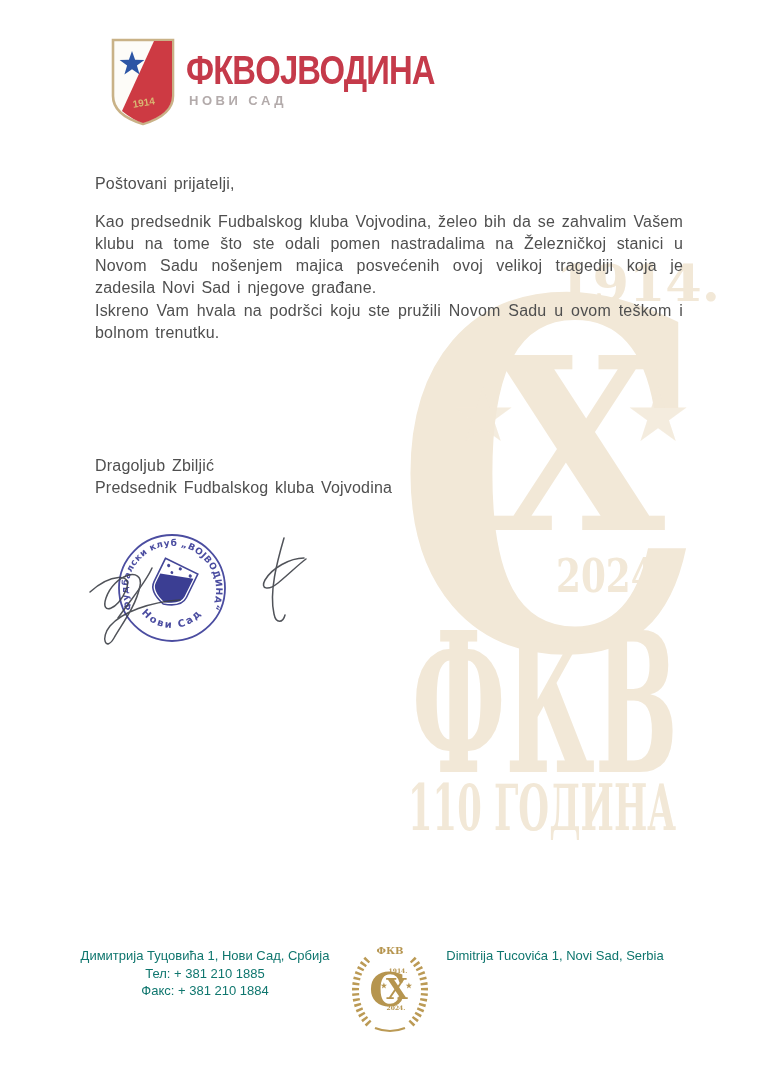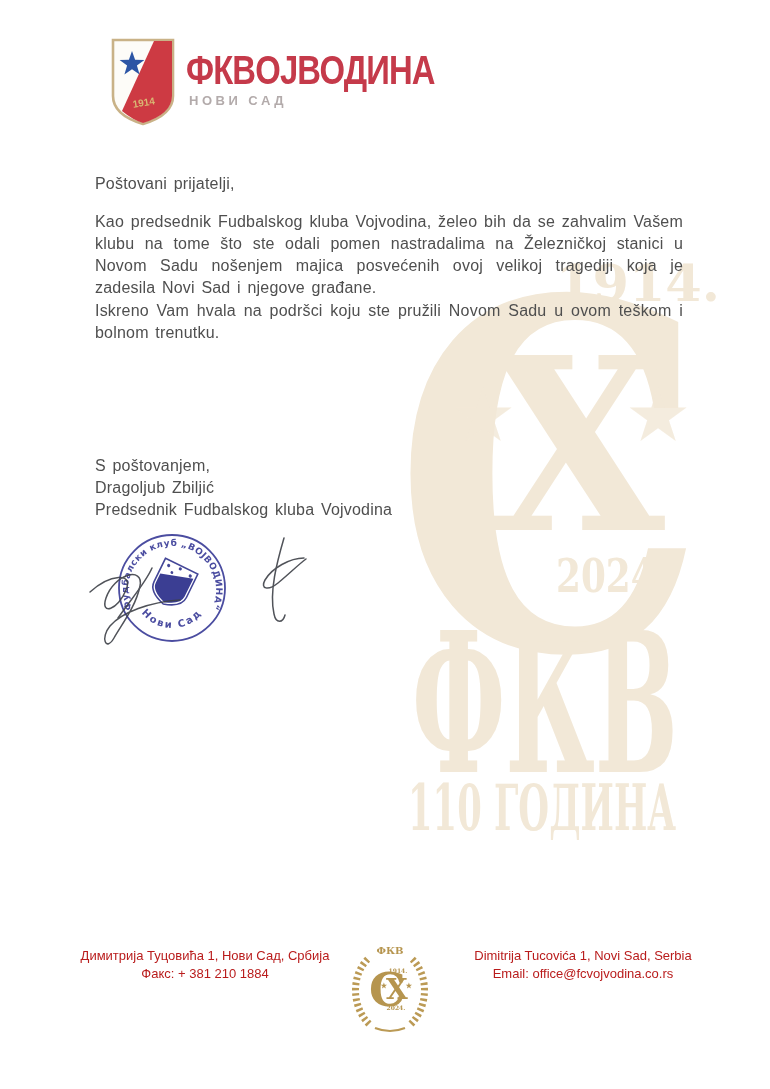--- a/index.html
+++ b/index.html
@@ -63,25 +63,25 @@
     width: 236px; height: 130px; z-index: 2;
   }
   .stamp-ring-text {
     font-family: "DejaVu Sans", sans-serif;
     font-weight: bold; fill: #3c3e99;
   }
 
   
   .footer-col {
     position: absolute; top: 947px; z-index: 2;
-    font-size: 13px; line-height: 17.5px; color: #b91c1c;
+    font-size: 13px; line-height: 17.5px; color: #0f766e;
     text-align: center;
   }
   .footer-left  { left: 62px;  width: 286px; }
-  .footer-right { left: 453px; width: 260px; }
+  .footer-right { left: 425px; width: 260px; }
   .footer-emblem { position: absolute; left: 347px; top: 942px; width: 86px; height: 96px; z-index: 2; }
   .gold-text { font-family: "DejaVu Serif", serif; font-weight: bold; fill: #b6954f; }
 </style>
 </head>
 <body>
 
 <div class="page">
 
   <svg class="watermark" viewBox="0 0 770 1089" xmlns="http://www.w3.org/2000/svg">
     <text class="wm-text" x="556" y="301" font-size="50" textLength="164" lengthAdjust="spacingAndGlyphs">1914.</text>
@@ -104,21 +104,20 @@
     <div class="brand-title"><span class="t-bold">ФКВ</span><span class="t-rest">ОЈВОДИНА</span></div>
     <div class="brand-subtitle">НОВИ САД</div>
   </header>
 
   <main>
     <p class="letter-block salutation">Poštovani prijatelji,</p>
     <p class="letter-block para-1">Kao predsednik Fudbalskog kluba Vojvodina, želeo bih da se zahvalim Vašem klubu na tome što ste odali pomen nastradalima na Železničkoj stanici u Novom Sadu nošenjem majica posvećenih ovoj velikoj tragediji koja je zadesila Novi Sad i njegove građane.</p>
     <p class="letter-block para-2">Iskreno Vam hvala na podršci koju ste pružili Novom Sadu u ovom teškom i bolnom trenutku.</p>
 
     <div class="letter-block sign-block">
-      <div>S poštovanjem,</div>
       <div>Dragoljub Zbiljić</div>
       <div>Predsednik Fudbalskog kluba Vojvodina</div>
     </div>
 
     <svg class="stamp-area" viewBox="0 0 236 130" xmlns="http://www.w3.org/2000/svg">
       <g opacity="0.92">
         <circle cx="84" cy="60" r="53" fill="none" stroke="#3c3e99" stroke-width="1.8"></circle>
         <defs>
           <path id="arcTop" d="M 46,84 A 44,44 0 1 1 122,84" fill="none"></path>
           <path id="arcBottom" d="M 46,62 A 38,38 0 0 0 122,62" fill="none"></path>
@@ -143,37 +142,37 @@
         <path d="M 30,90 C 44,70 58,54 64,40"></path>
         <path d="M 196,10 C 189,34 181,64 186,86 C 188,96 195,95 197,87"></path>
         <path d="M 216,30 C 202,30 184,40 177,52 C 172,61 180,63 190,55 C 201,46 211,36 218,31"></path>
       </g>
     </svg>
   </main>
 
   <footer>
     <div class="footer-col footer-left">
       <div>Димитрија Туцовића 1, Нови Сад, Србија</div>
+      <div>Тел: + 381 210 1885</div>
       <div>Факс: + 381 210 1884</div>
     </div>
 
     <svg class="footer-emblem" viewBox="0 0 86 96" xmlns="http://www.w3.org/2000/svg">
       <text class="gold-text" x="43" y="12" font-size="10" text-anchor="middle">ФКВ</text>
       <g stroke="#bb9a55" fill="none">
         <path d="M 22,82 C 4,64 4,32 22,16" stroke-width="7" stroke-dasharray="2.5 2.8"></path>
         <path d="M 64,82 C 82,64 82,32 64,16" stroke-width="7" stroke-dasharray="2.5 2.8"></path>
         <path d="M 28,86 Q 43,92 58,86" stroke-width="2.2"></path>
       </g>
       <text class="gold-text" x="22" y="64" font-size="46">C</text>
       <text class="gold-text" x="39" y="57" font-size="28">Х</text>
       <text class="gold-text" x="37" y="46" font-size="7" text-anchor="middle">★</text>
       <text class="gold-text" x="62" y="46" font-size="7" text-anchor="middle">★</text>
       <text class="gold-text" x="51" y="31" font-size="6" text-anchor="middle">1914.</text>
       <text class="gold-text" x="49" y="68" font-size="6" text-anchor="middle">2024.</text>
     </svg>
 
     <div class="footer-col footer-right">
       <div>Dimitrija Tucovića 1, Novi Sad, Serbia</div>
-      <div>Email: office@fcvojvodina.co.rs</div>
     </div>
   </footer>
 
 </div>
 
 </body></html>

